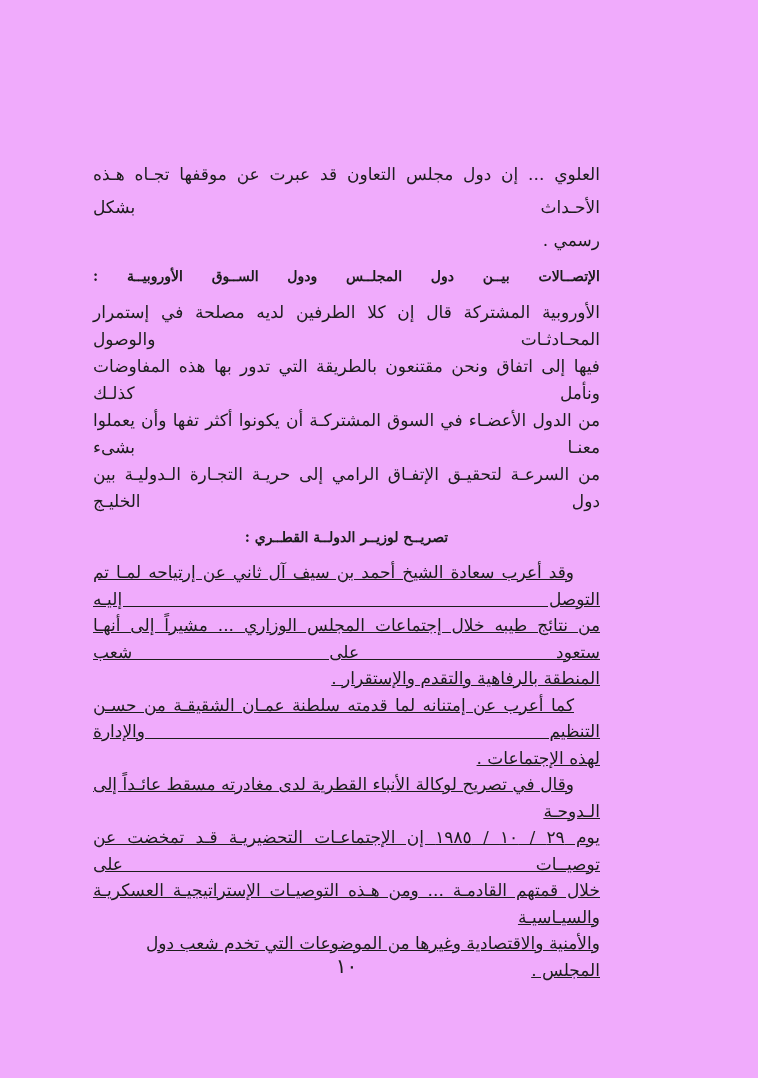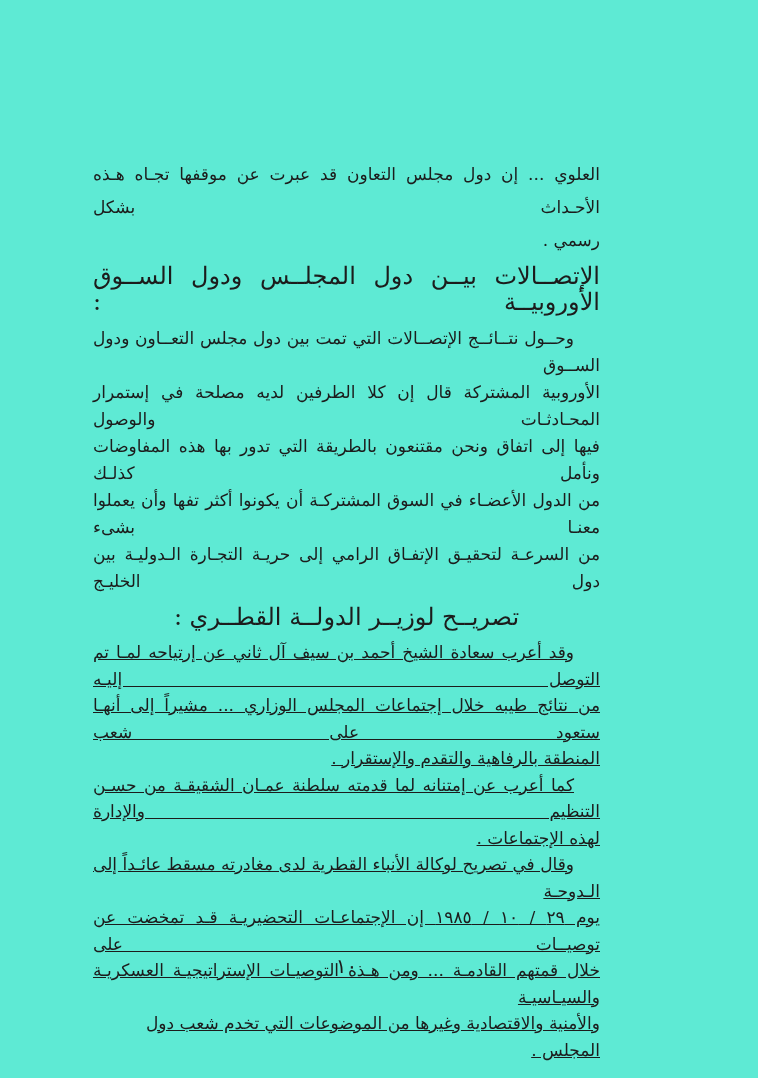--- a/index.html
+++ b/index.html
@@ -4,21 +4,21 @@
 <style>
   html, body {
     margin: 0;
     padding: 0;
     background: #ffffff;
   }
   .page {
     position: relative;
     width: 758px;
     height: 1078px;
-    background: #5eead4;
+    background: #f0abfc;
     overflow: hidden;
     font-family: "DejaVu Serif", "Liberation Serif", serif;
     color: #1c1c1c;
   }
   .text-col {
     position: absolute;
     top: 158px;
     right: 158px;
     width: 507px;
     direction: rtl;
@@ -32,22 +32,22 @@
     text-align: right;
     text-align-last: right;
   }
   .line.indent {
     text-indent: 26px;
   }
   .opening {
     line-height: 33px;
   }
   .heading {
-    font-weight: normal;
-    font-size: 24px;
+    font-weight: bold;
+    font-size: 14px;
     line-height: 26px;
     margin: 0;
   }
   .heading.h-full {
     margin: 6px 0 10px 0;
     text-align: justify;
     text-align-last: justify;
   }
   .heading.h-right {
     margin: 9px 0 9px 0;
@@ -80,21 +80,20 @@
   <div class="text-col">
 
     <div class="opening">
       <div class="line">العلوي ... إن دول مجلس التعاون قد عبرت عن موقفها تجـاه هـذه الأحـداث بشكل</div>
       <div class="line last">رسمي .</div>
     </div>
 
     <h2 class="heading h-full">الإتصــالات بيــن دول المجلــس ودول الســوق الأوروبيــة :</h2>
 
     <div class="p-lead">
-      <div class="line indent">وحــول نتــائــج الإتصــالات التي تمت بين دول مجلس التعــاون ودول الســوق</div>
       <div class="line">الأوروبية المشتركة قال إن كلا الطرفين لديه مصلحة في إستمرار المحـادثـات والوصول</div>
       <div class="line">فيها إلى اتفاق ونحن مقتنعون بالطريقة التي تدور بها هذه المفاوضات ونأمل كذلـك</div>
       <div class="line">من الدول الأعضـاء في السوق المشتركـة أن يكونوا أكثر تفها وأن يعملوا معنـا بشىء</div>
       <div class="line">من السرعـة لتحقيـق الإتفـاق الرامي إلى حريـة التجـارة الـدوليـة بين دول الخليـج</div>
     </div>
 
     <h2 class="heading h-right">تصريــح لوزيــر الدولــة القطــري :</h2>
 
     <div class="flow">
       <div class="line indent">وقد أعرب سعادة الشيخ أحمد بن سيف آل ثاني عن إرتياحه لمـا تم التوصل إليـه</div>

